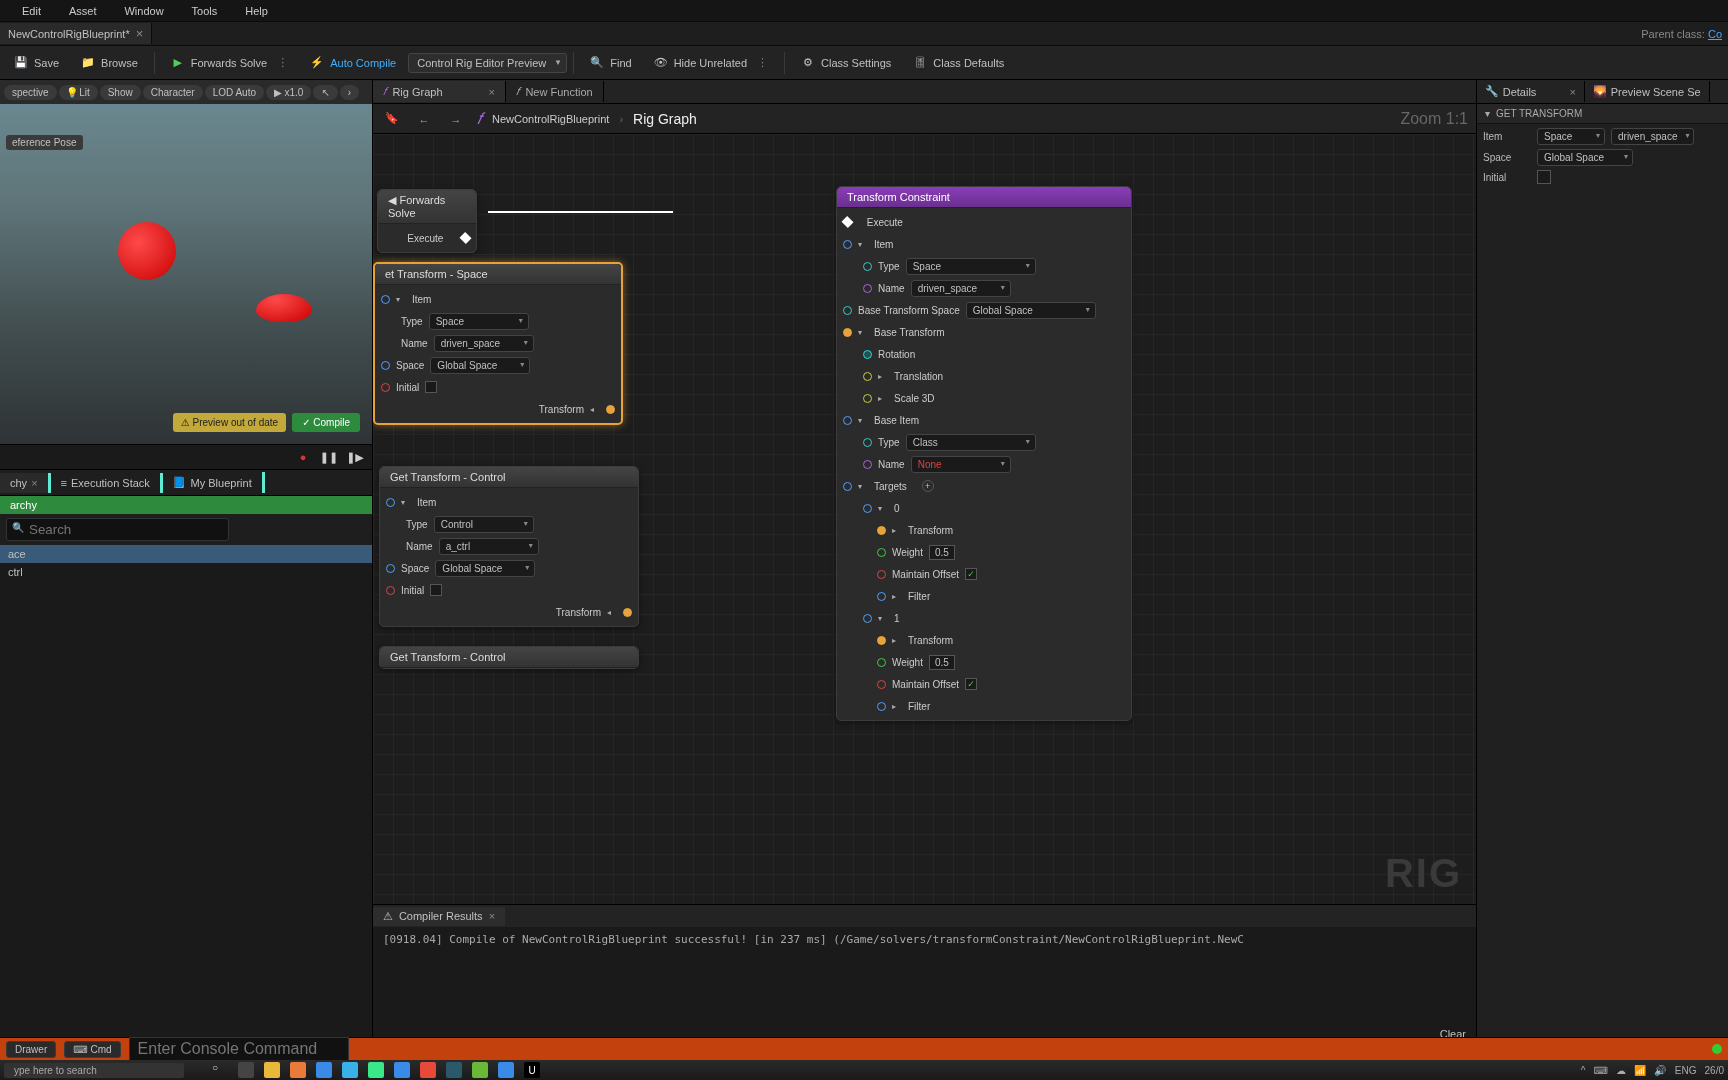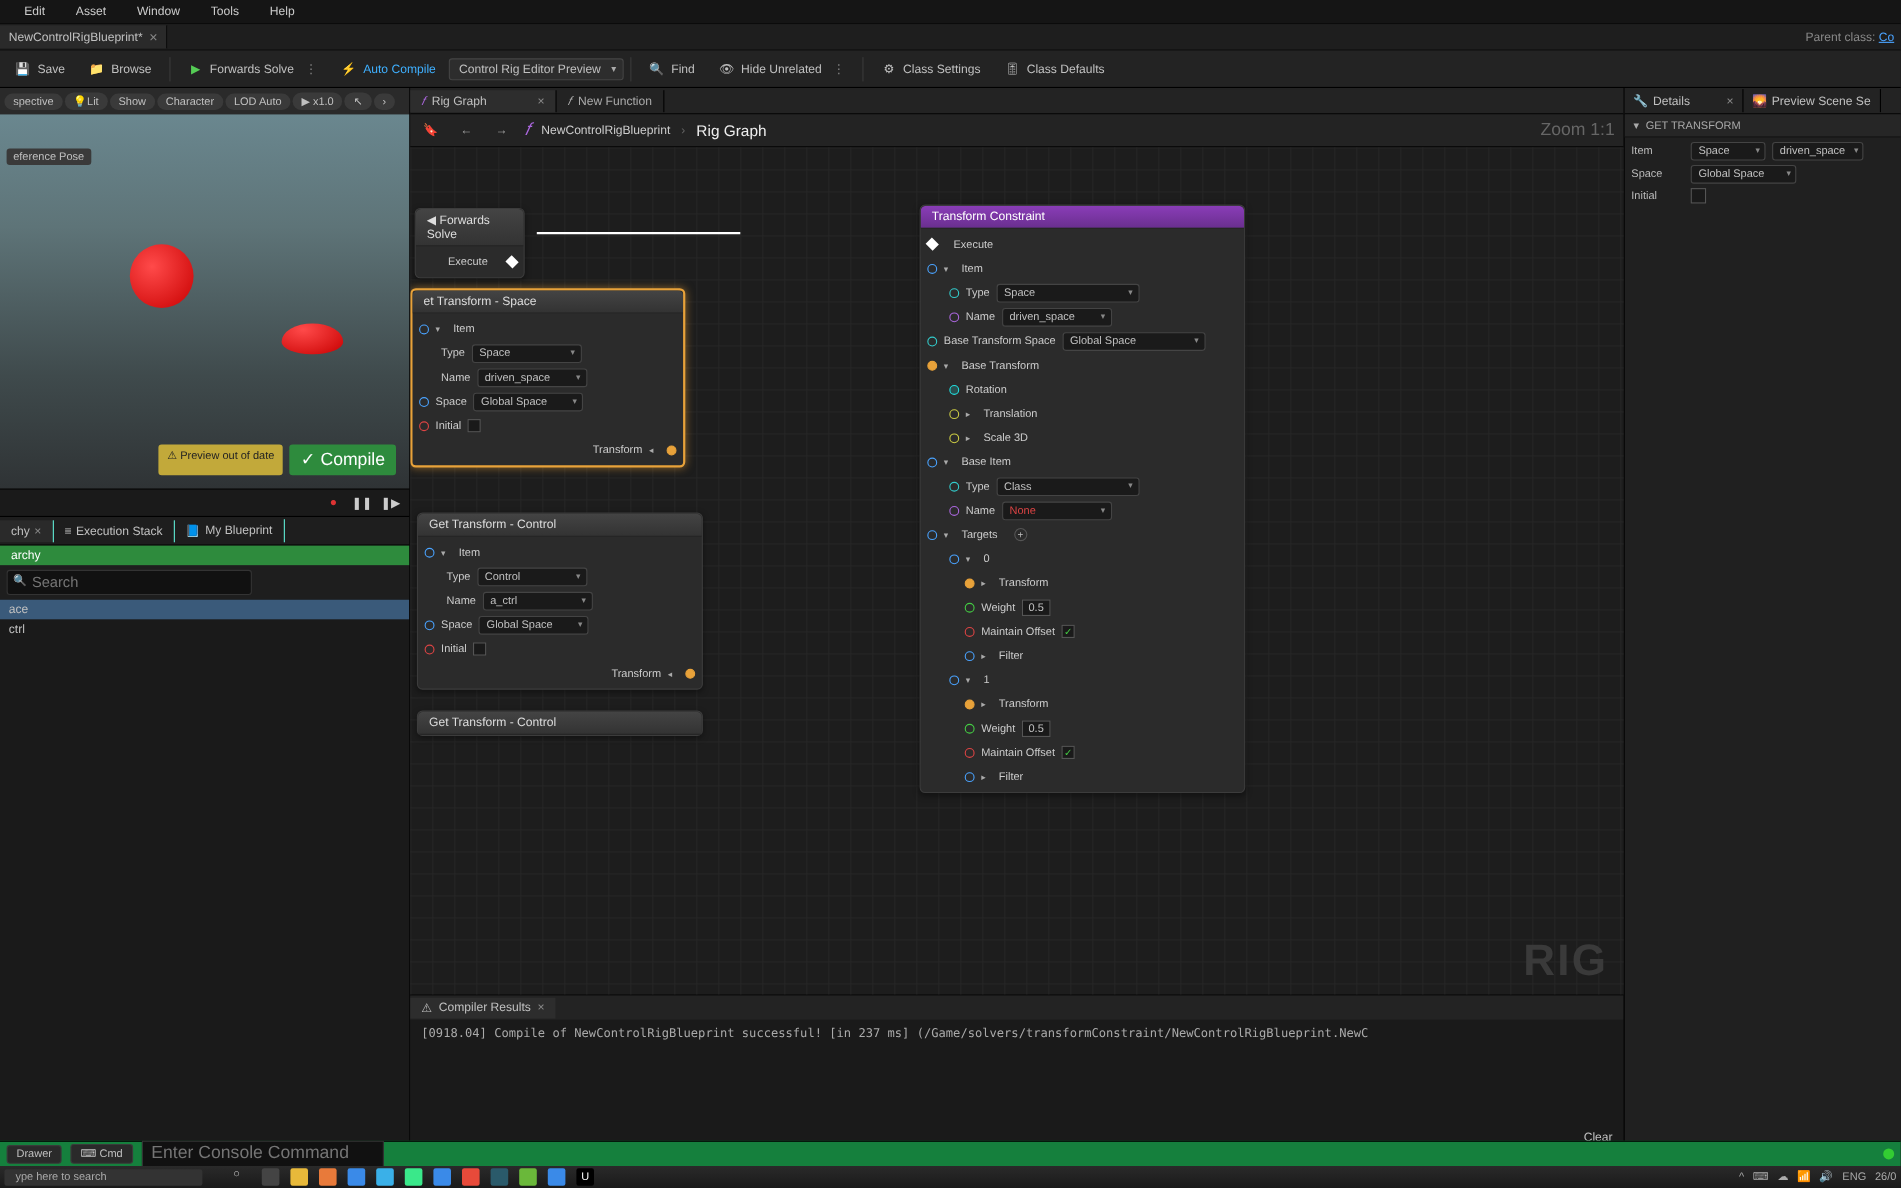--- a/index.html
+++ b/index.html
@@ -31,27 +31,27 @@
 
 .leftcol { width: 373px; display: flex; flex-direction: column; background: #202020; border-right: 1px solid #000; }
 .viewport-toolbar { height: 24px; background: #2a2a2a; display: flex; align-items: center; gap: 2px; padding: 0 4px; overflow: hidden; }
 .viewport-toolbar .chip { background: #3a3a3a; border-radius: 10px; padding: 2px 8px; font-size: 10px; white-space: nowrap; }
 .viewport { flex: 0 0 340px; position: relative; background: linear-gradient(180deg, #6a878f 0%, #5e7478 30%, #3f4a4c 70%, #2f3335 100%); overflow: hidden; }
 .viewport .ref { position: absolute; top: 6px; left: 6px; background: #3a3a3a; padding: 2px 6px; border-radius: 3px; font-size: 10px; margin-top: 25px; }
 .viewport .sphere1 { position: absolute; top: 118px; left: 118px; width: 58px; height: 58px; background: radial-gradient(circle at 35% 35%, #ff4a4a, #c80000); border-radius: 50%; }
 .viewport .sphere2 { position: absolute; top: 190px; left: 256px; width: 56px; height: 28px; background: radial-gradient(ellipse at 35% 20%, #ff4a4a, #c80000); border-radius: 50% 50% 48% 48% / 60% 60% 40% 40%; }
 .viewport .footerbtns { position: absolute; bottom: 12px; right: 12px; display: flex; gap: 6px; }
 .viewport .warn { background: #c2a93a; color: #222; padding: 4px 8px; border-radius: 3px; font-size: 10px; }
-.viewport .compile { background: #2e8b3d; color: #fff; padding: 4px 10px; border-radius: 3px; font-size: 16px; }
+.viewport .compile { background: #2e8b3d; color: #fff; padding: 4px 10px; border-radius: 3px; font-size: 10px; }
 .playbar { height: 26px; background: #1a1a1a; display: flex; align-items: center; justify-content: flex-end; gap: 8px; padding: 0 8px; border-top: 1px solid #000; border-bottom: 1px solid #000; }
 .playbar .pbtn { width: 18px; height: 18px; display: flex; align-items: center; justify-content: center; color: #ccc; }
 .playbar .rec { color: #d33; }
 
 .panel-tabs { height: 26px; background: #1e1e1e; display: flex; align-items: center; border-bottom: 1px solid #000; }
-.panel-tabs .ptab { padding: 4px 10px; border-right: 1px solid #5eead4; font-size: 11px; cursor: pointer; display: flex; gap: 4px; }
+.panel-tabs .ptab { padding: 4px 10px; border-right: 3px solid #5eead4; font-size: 11px; cursor: pointer; display: flex; align-items: center; gap: 4px; }
 .panel-tabs .ptab.active { background: #2a2a2a; }
 .hierhead { background: #2e8b3d; color: #fff; padding: 3px 10px; font-size: 11px; }
 .searchrow { padding: 4px 6px; background: #1e1e1e; display: flex; }
 .searchrow input { flex: 1; background: #111; border: 1px solid #333; color: #ccc; padding: 3px 22px 3px 22px; border-radius: 3px; }
 .searchwrap { position: relative; flex: 1; }
 .searchwrap::before { content: "🔍"; position: absolute; left: 6px; top: 4px; font-size: 10px; color: #888; }
 .hierlist { flex: 1; background: #1a1a1a; overflow: auto; }
 .hierlist .row { padding: 3px 8px; font-size: 11px; }
 .hierlist .row.sel { background: #3a5a7a; }
 
@@ -111,21 +111,21 @@
 .detail-tabs { height: 24px; display: flex; align-items: center; background: #232323; border-bottom: 1px solid #000; }
 .detail-tabs .dtab { padding: 4px 8px; display: flex; gap: 4px; align-items: center; border-right: 1px solid #000; white-space: nowrap; overflow: hidden; }
 .section { padding: 4px 8px; background: #262626; border-bottom: 1px solid #111; font-size: 10px; color: #aaa; display: flex; align-items: center; gap: 6px; }
 .props { padding: 4px 6px; display: flex; flex-direction: column; gap: 4px; }
 .prow { display: flex; align-items: center; gap: 6px; font-size: 10px; }
 .prow .plbl { width: 48px; color: #bbb; }
 .prow .dd3 { background: #1a1a1a; border: 1px solid #444; border-radius: 3px; padding: 2px 16px 2px 6px; position: relative; min-width: 68px; font-size: 10px; }
 .prow .dd3::after { content: "▾"; position: absolute; right: 4px; color: #888; font-size: 8px; }
 
 
-.console { position: absolute; left: 0; right: 0; bottom: 20px; height: 20px; background: #15803d; border-top: 1px solid #000; display: flex; align-items: center; gap: 8px; padding: 11px 6px; }
+.console { position: absolute; left: 0; right: 0; bottom: 20px; height: 20px; background: #c2410c; border-top: 1px solid #000; display: flex; align-items: center; gap: 8px; padding: 11px 6px; }
 .console .cbtn { background: #2a2a2a; border: 1px solid #3a3a3a; padding: 2px 8px; border-radius: 3px; font-size: 10px; }
 .console input { background: #111; border: 1px solid #333; color: #888; padding: 2px 8px; width: 220px; font-size: 16px; }
 .console .okdot { margin-left: auto; width: 10px; height: 10px; border-radius: 50%; background: #3c3; }
 
 
 .taskbar { position: absolute; left: 0; right: 0; bottom: 0; height: 20px; background: linear-gradient(180deg, #2a2a2a, #1a1a1a); display: flex; align-items: center; padding: 0 4px; gap: 8px; font-size: 10px; overflow: hidden; }
 .taskbar .tsearch { background: #333; padding: 2px 10px; border-radius: 2px; color: #aaa; width: 180px; }
 .taskbar .ticons { display: flex; gap: 10px; margin-left: 20px; }
 .taskbar .ticon { width: 16px; height: 16px; background: #444; border-radius: 2px; }
 .taskbar .tray { margin-left: auto; display: flex; gap: 8px; align-items: center; color: #aaa; }

